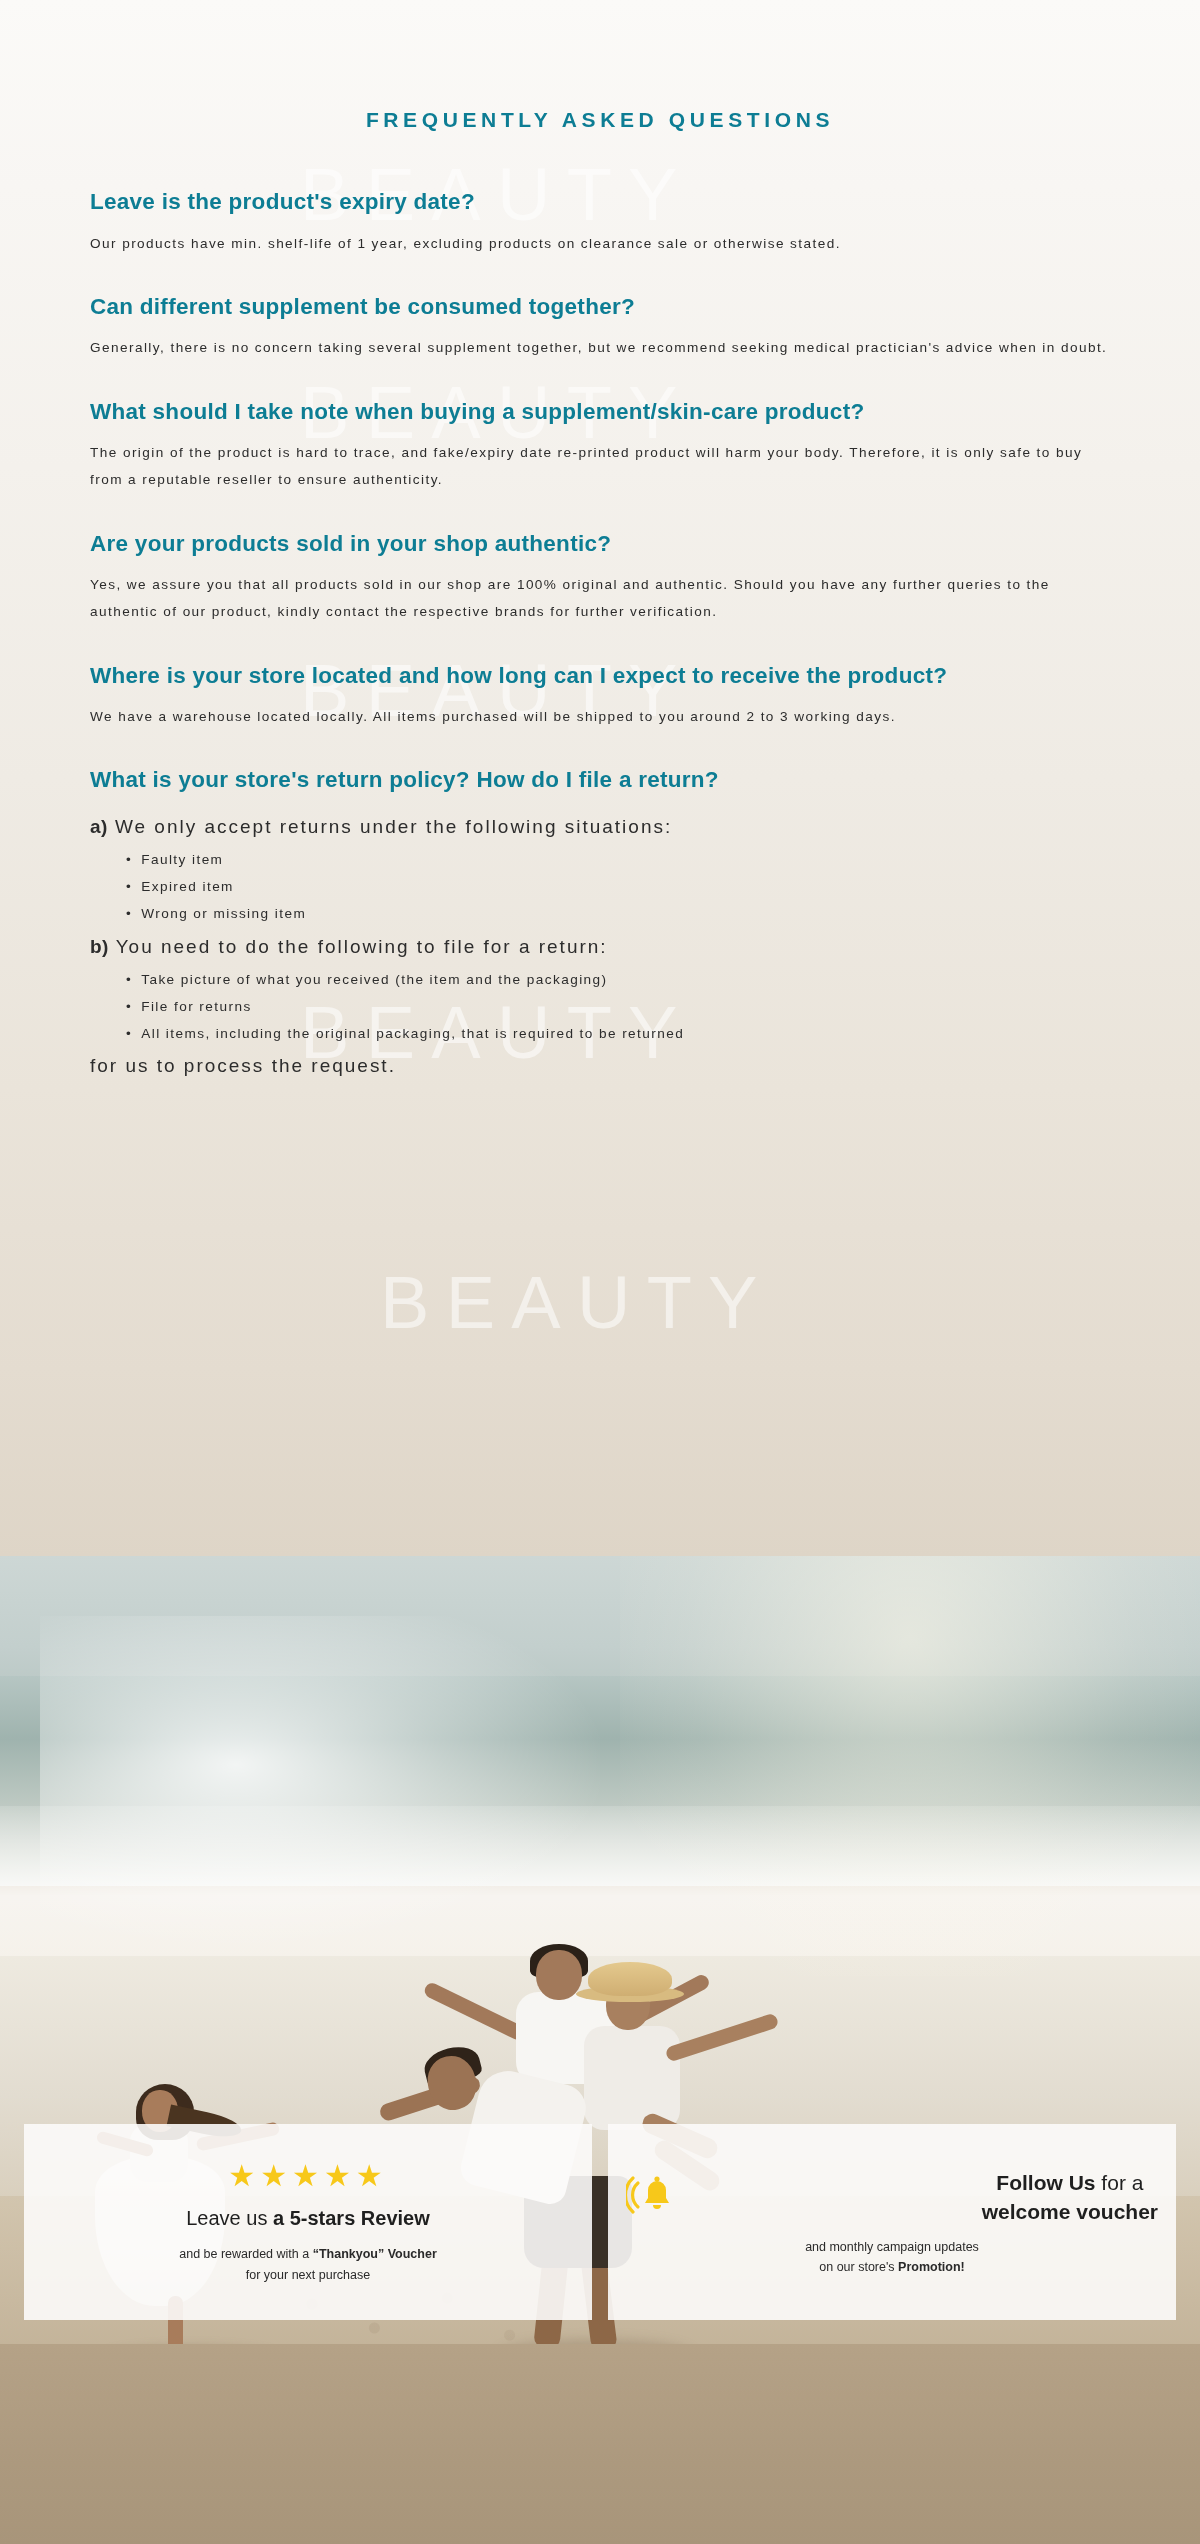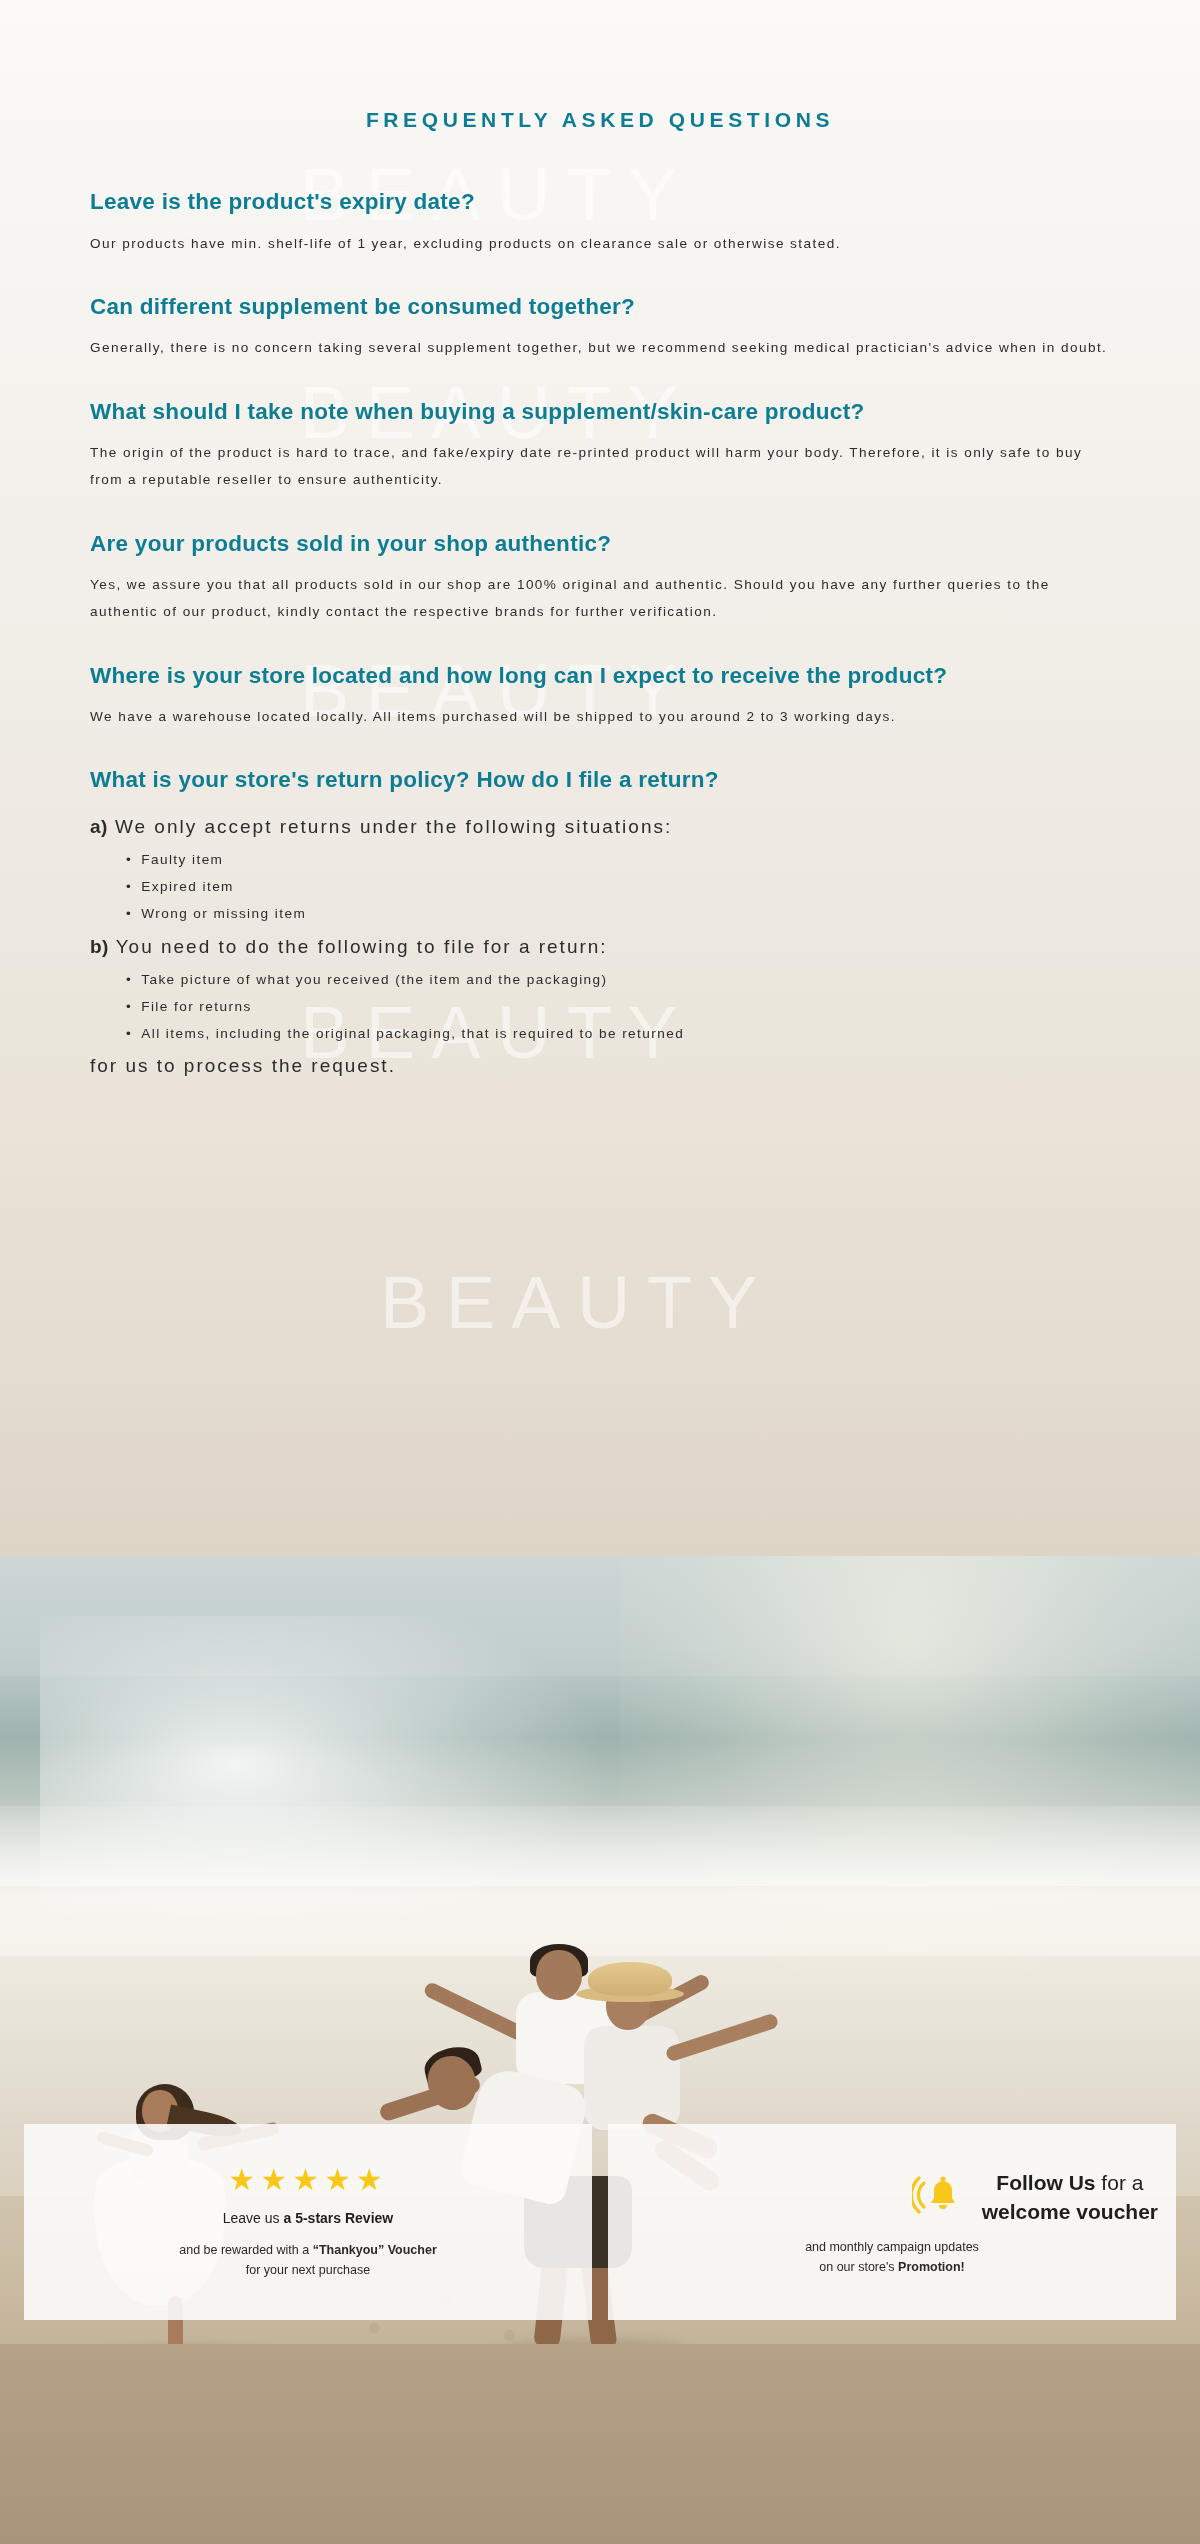--- a/index.html
+++ b/index.html
@@ -219,39 +219,39 @@
 
   .stars {
     font-size: 30px;
     color: #f7c81a;
     letter-spacing: 5px;
     line-height: 1;
     margin-bottom: 14px;
   }
 
   .card-head {
-    font-size: 14px;
+    font-size: 20px;
     color: #1f1f1f;
     font-weight: 400;
     margin-bottom: 12px;
     line-height: 1.35;
   }
   .card-head b { font-weight: bold; }
 
   .card-sub {
     font-size: 12.5px;
     color: #2a2a2a;
     line-height: 1.65;
   }
   .card-sub b { font-weight: bold; }
 
   .bell-row {
     display: flex;
     align-items: center;
-    justify-content: flex-end;
+    justify-content: space-between;
     gap: 18px;
     margin-bottom: 10px;
   }
 
   .bell-icon { flex: 0 0 auto; }
 
   .follow-head {
     font-size: 21px;
     color: #1f1f1f;
     font-weight: 400;

